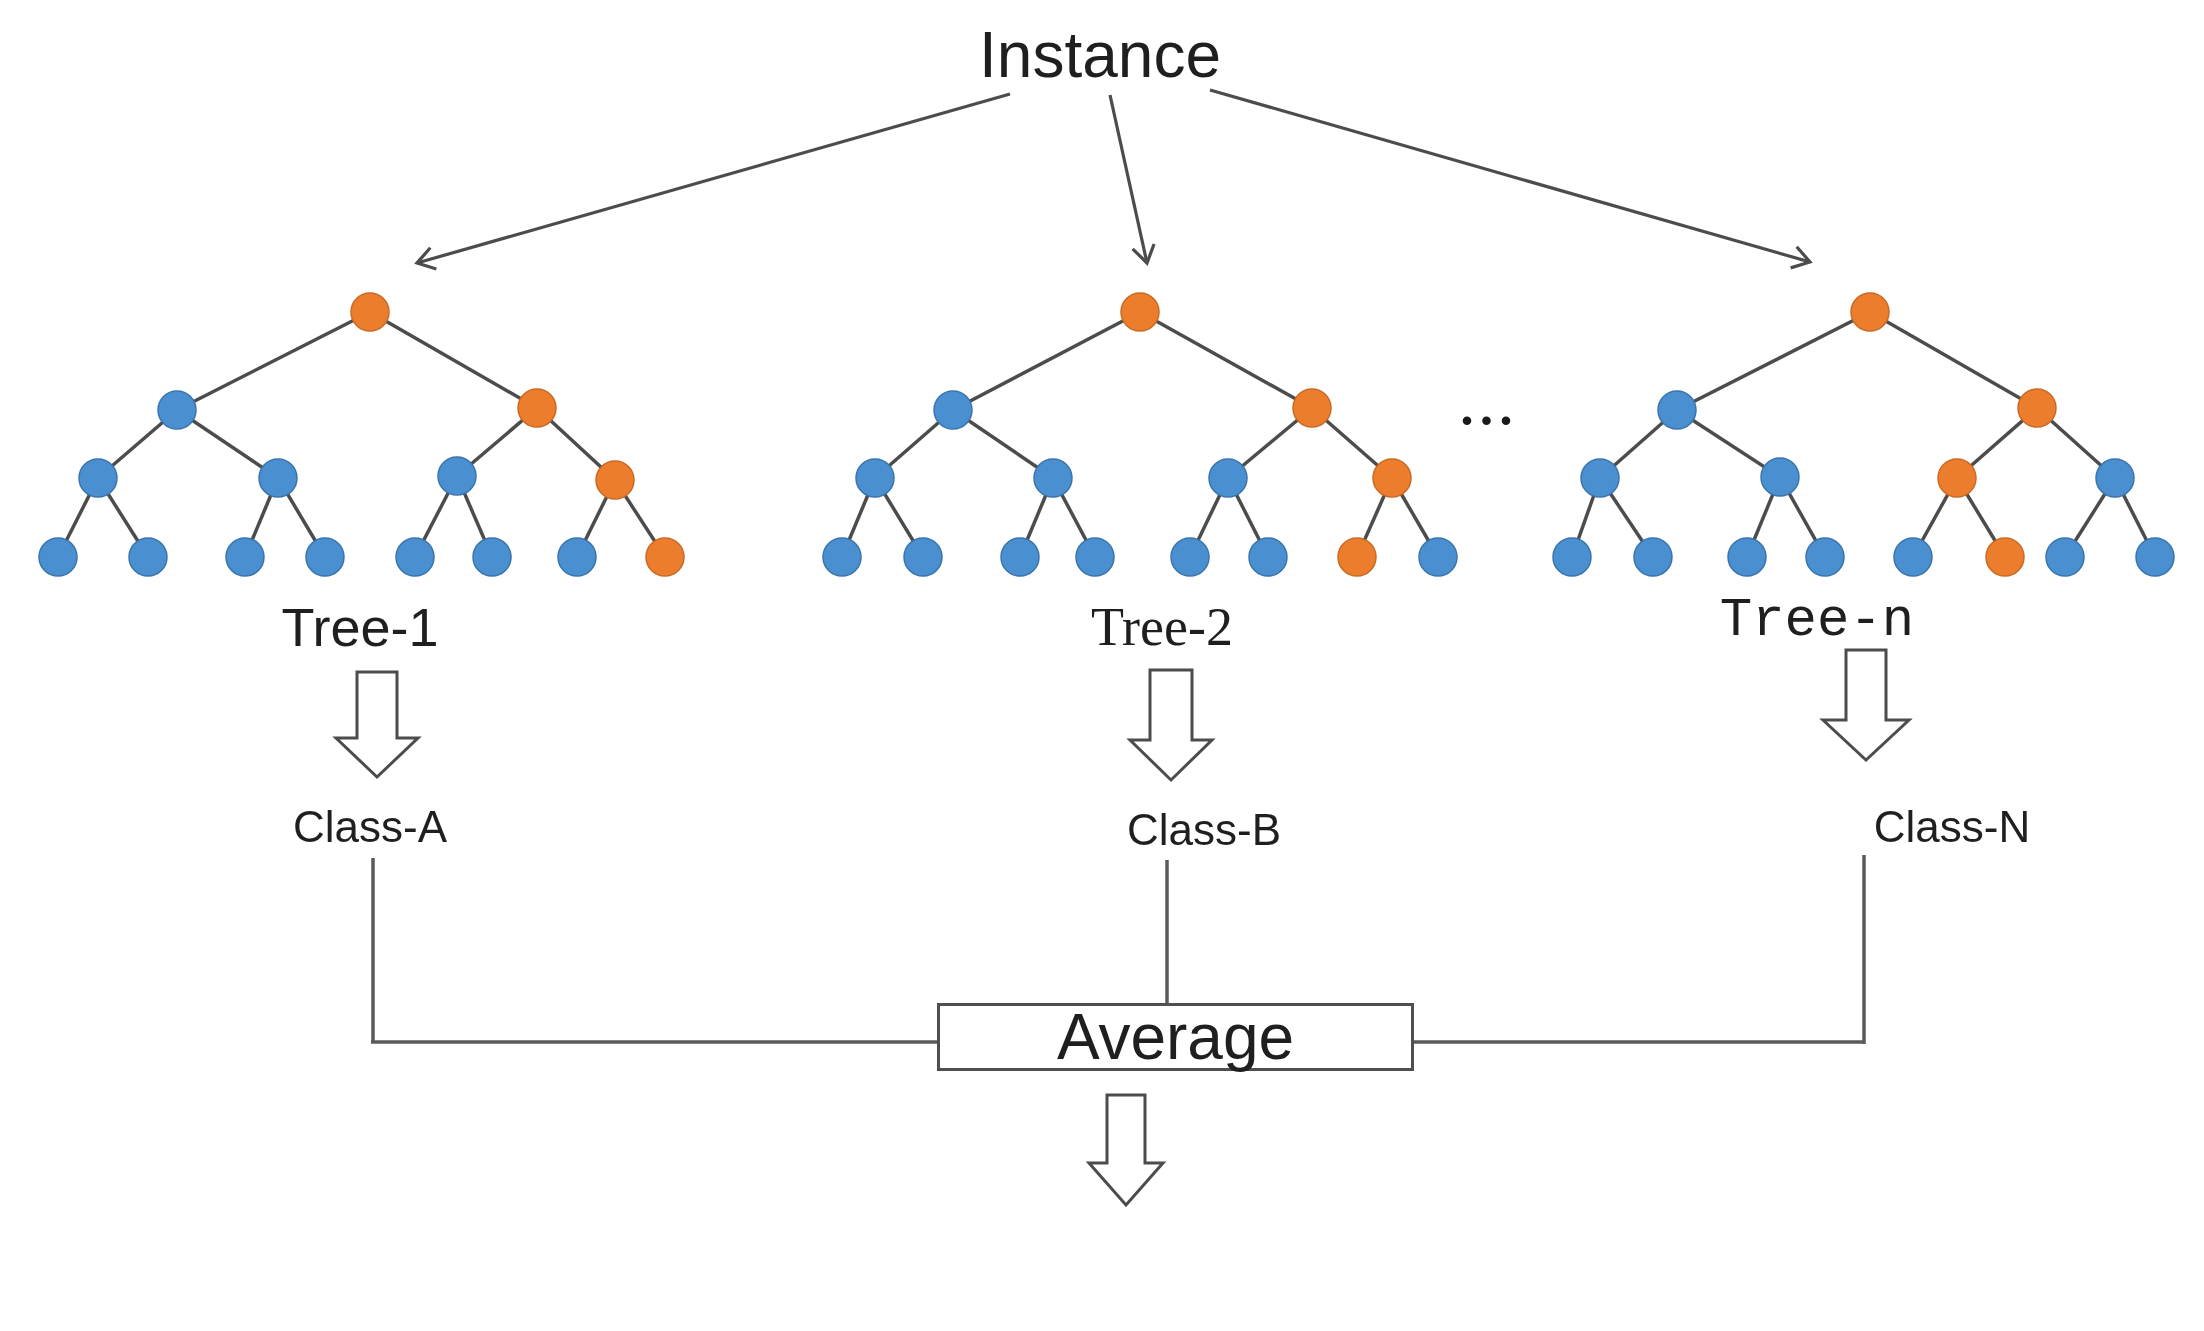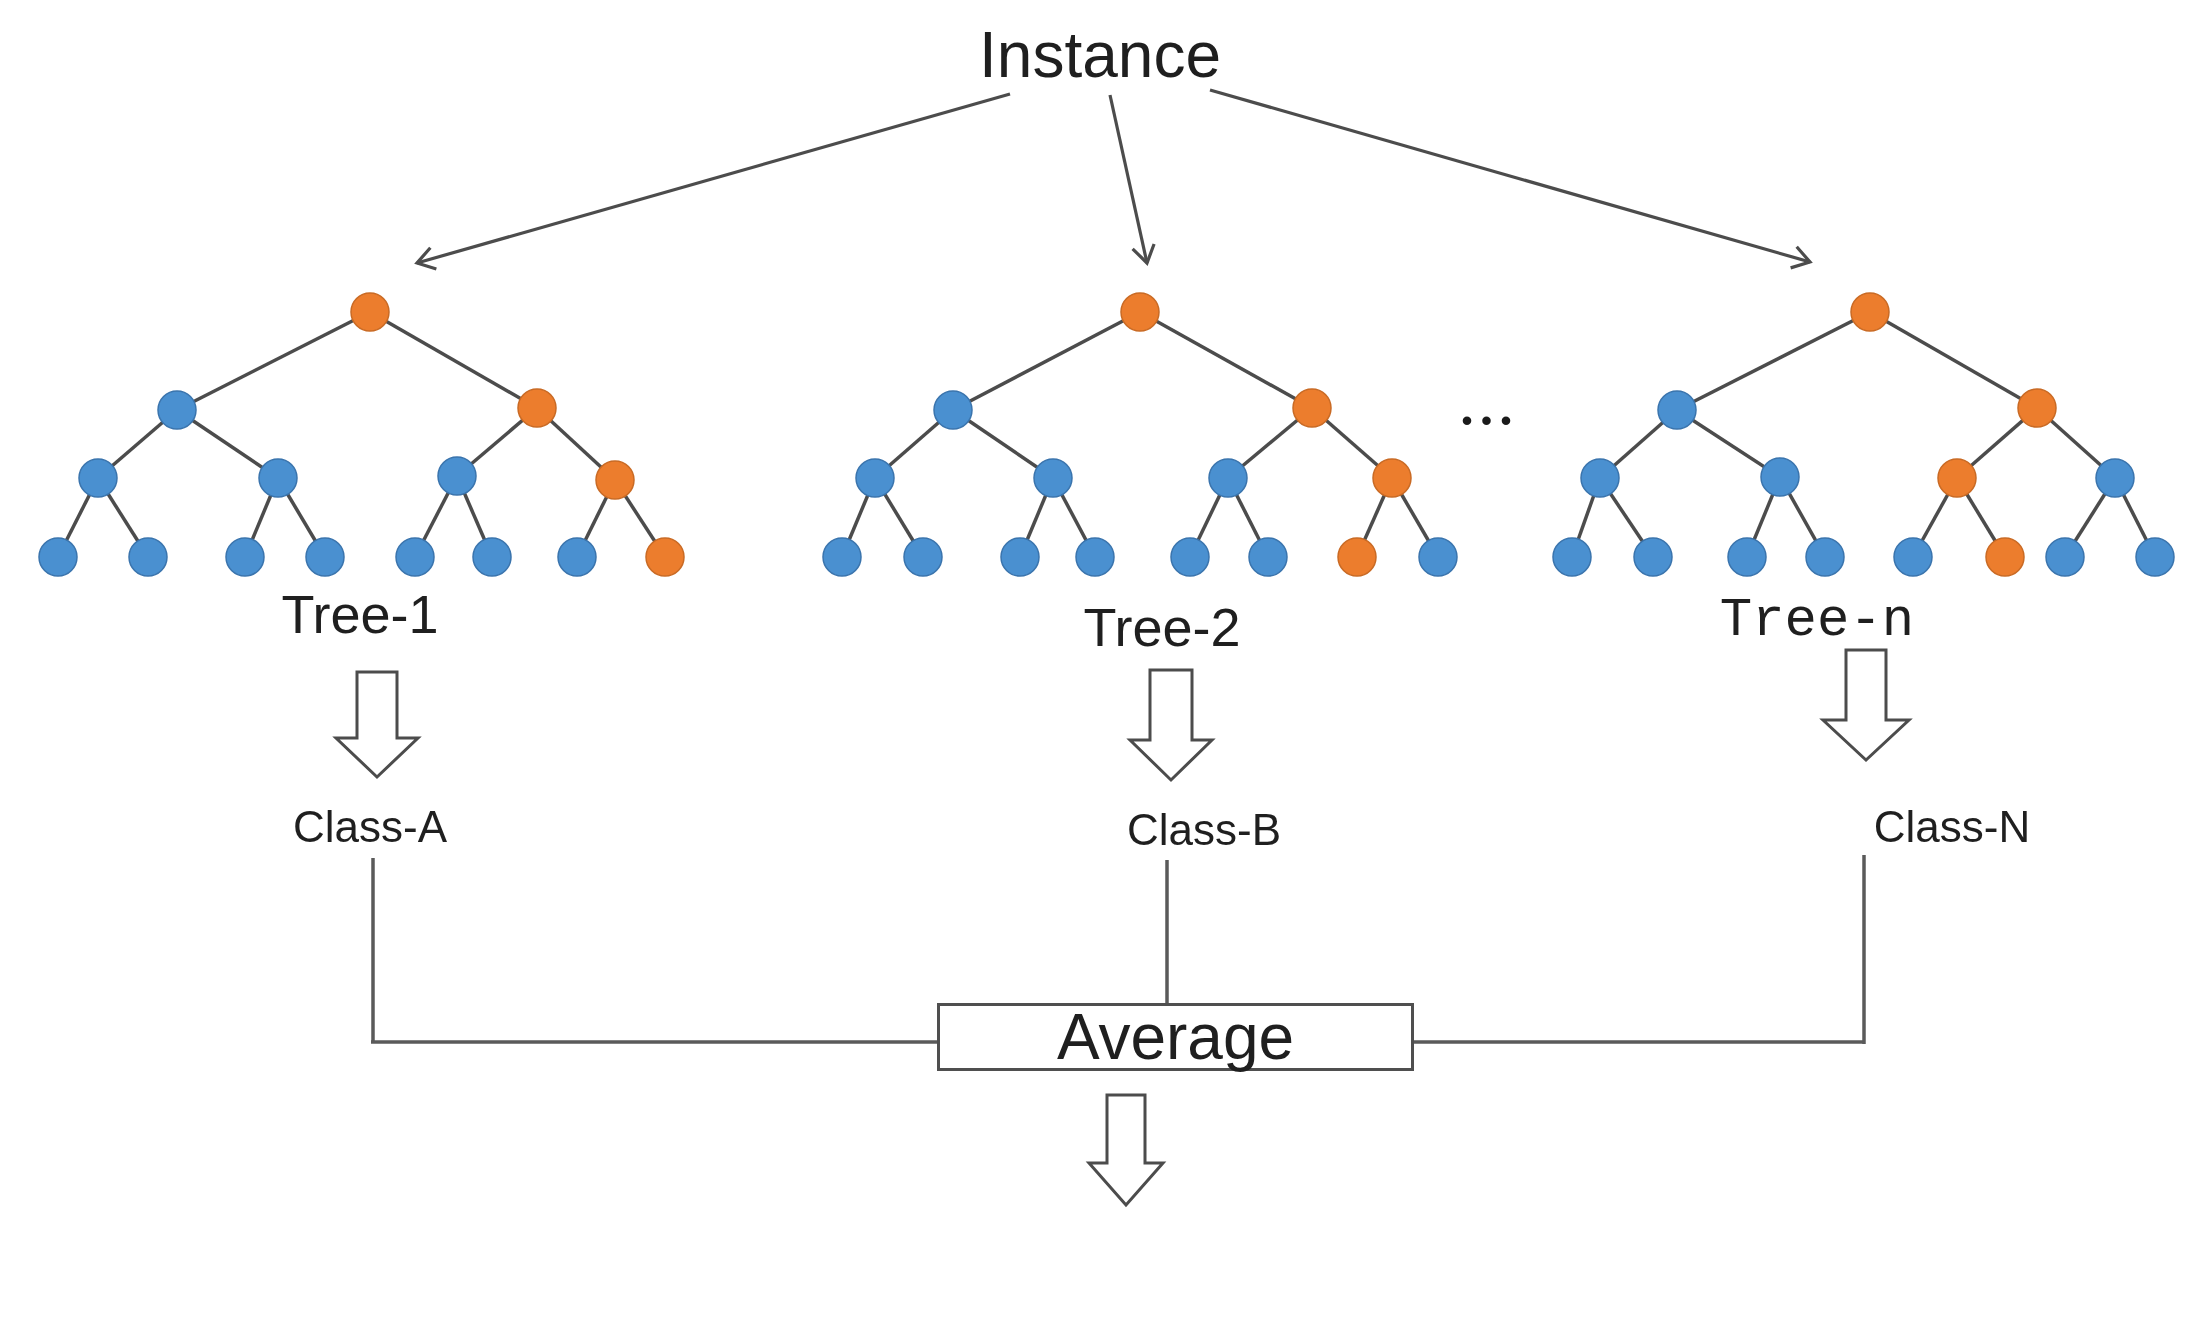--- a/index.html
+++ b/index.html
@@ -140,22 +140,22 @@
       <circle cx="2065" cy="557" r="19" fill="#4a90d0" stroke="#3a74ad" stroke-width="1.5"></circle>
       <circle cx="2155" cy="557" r="19" fill="#4a90d0" stroke="#3a74ad" stroke-width="1.5"></circle>
       <polygon points="357,672 397,672 397,738 418,738 377,777 336,738 357,738" fill="#ffffff" stroke="#4c4c4c" stroke-width="3" stroke-linejoin="miter"></polygon>
       <polygon points="1150,670 1192,670 1192,740 1212,740 1171,780 1130,740 1150,740" fill="#ffffff" stroke="#4c4c4c" stroke-width="3" stroke-linejoin="miter"></polygon>
       <polygon points="1846,650 1886,650 1886,720 1909,720 1866,760 1823,720 1846,720" fill="#ffffff" stroke="#4c4c4c" stroke-width="3" stroke-linejoin="miter"></polygon>
       <polygon points="1107,1095 1145,1095 1145,1163 1163,1163 1126,1205 1089,1163 1107,1163" fill="#ffffff" stroke="#4c4c4c" stroke-width="3" stroke-linejoin="miter"></polygon>
     </svg>
 
   <div class="abs-label title-label" style="left: 1100px; top: 55px;">Instance</div>
 
-  <div class="abs-label tree-label" style="left: 360px; top: 614px; text-align: right;">Tree-1</div>
-  <div class="abs-label tree-label" style="left: 1162px; top: 627px;">Tree-2</div>
+  <div class="abs-label tree-label" style="left: 360px; top: 627px; text-align: right;">Tree-1</div>
+  <div class="abs-label tree-label" style="left: 1162px; top: 627px; font-family: Liberation Serif, serif;">Tree-2</div>
   <div class="abs-label tree-label" style="left: 1817px; top: 621px; font-family: Liberation Mono, monospace;">Tree-n</div>
 
   <div class="abs-label class-label" style="left: 370px; top: 827px;">Class-A</div>
   <div class="abs-label class-label" style="left: 1204px; top: 830px;">Class-B</div>
   <div class="abs-label class-label" style="left: 1952px; top: 827px;">Class-N</div>
 
   <div class="abs-label dots-label" style="left: 1491px; top: 421px;">•••</div>
 
   <div class="box avg-box" style="left: 937px; top: 1003px; width: 477px; height: 68px;">
     <span class="box-label">Average</span>

